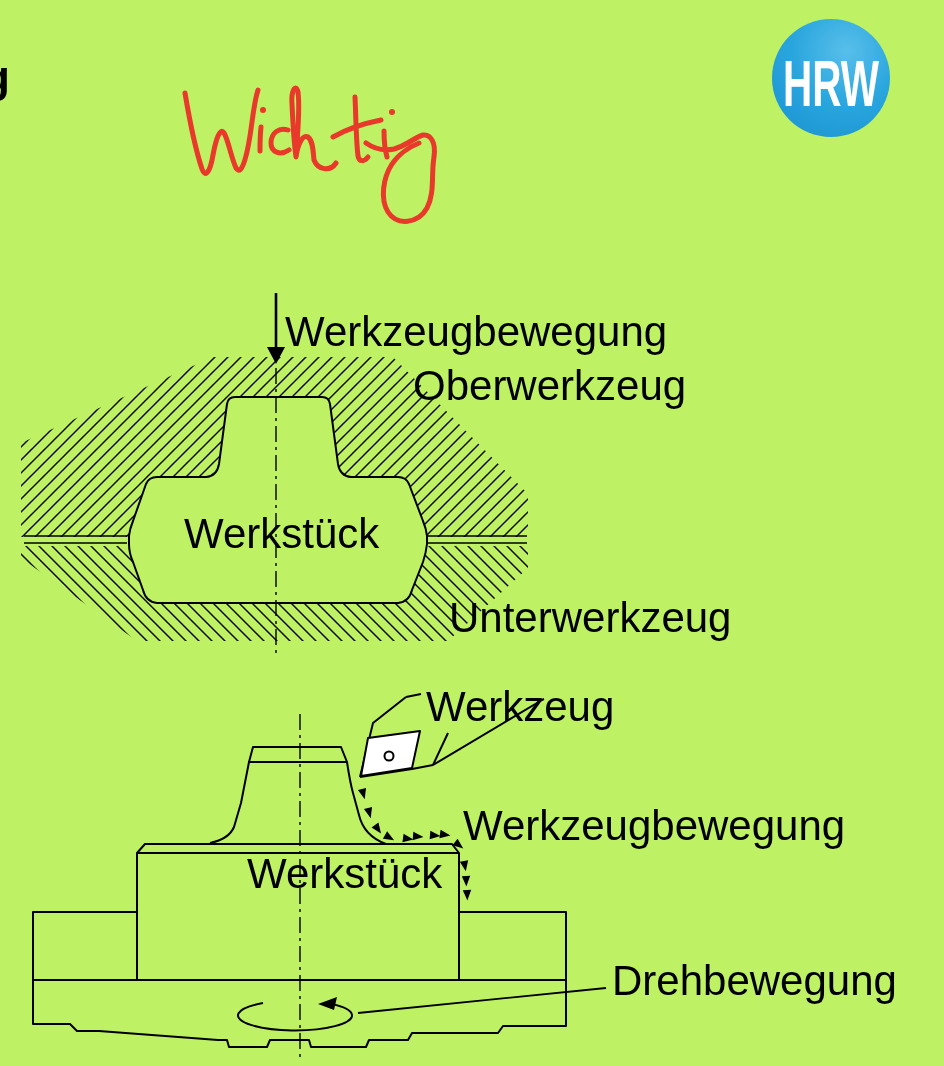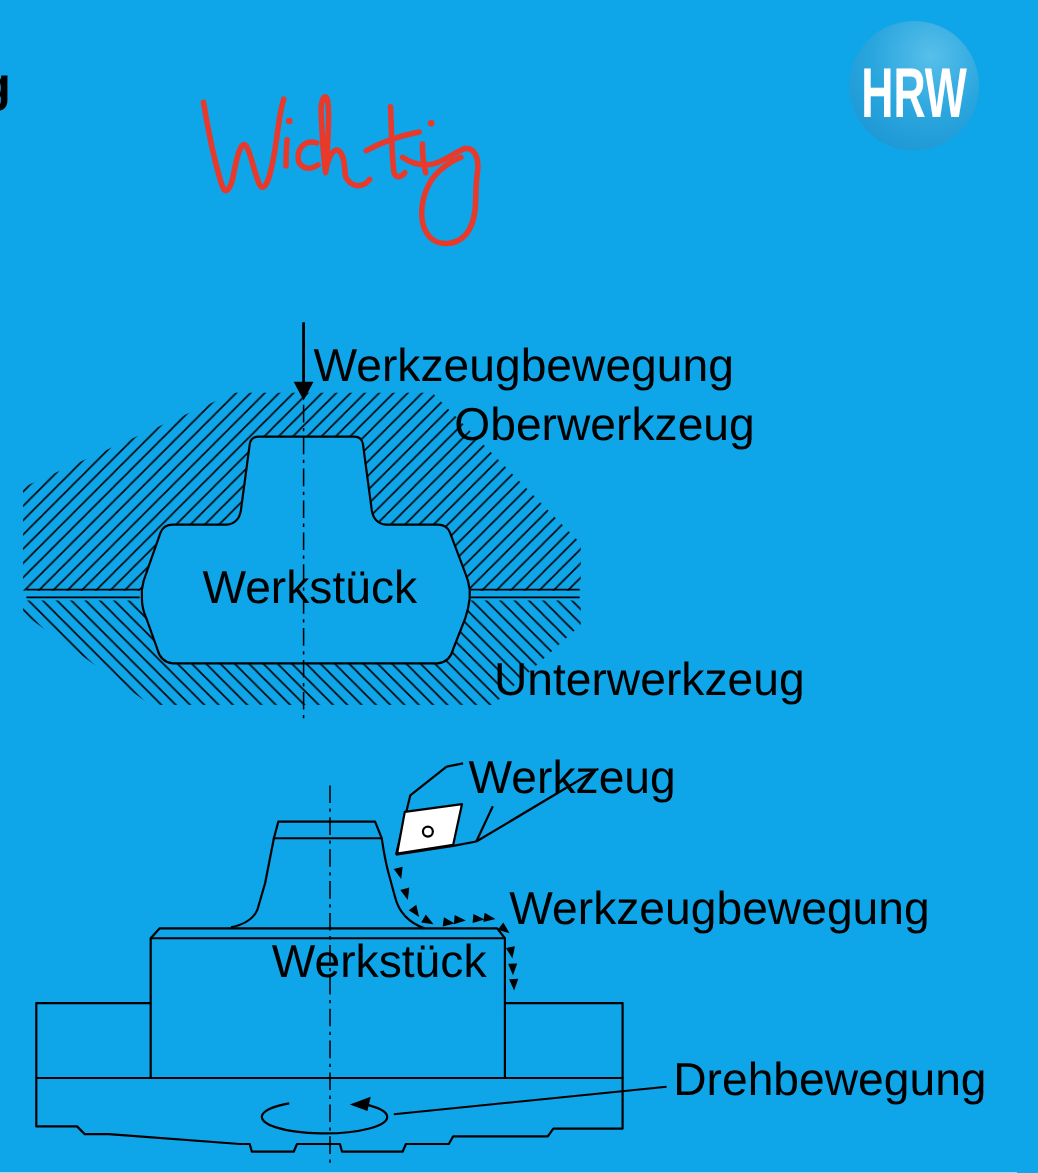--- a/index.html
+++ b/index.html
@@ -1,16 +1,16 @@
 <!DOCTYPE html>
 <html><head>
 <meta charset="utf-8">
 <style>
   html,body{margin:0;padding:0;background:#ffffff;}
-  .page{position:relative;width:944px;height:1066px;background:#0ea5e9;overflow:hidden;
+  .page{position:relative;width:944px;height:1066px;background:#bef264;overflow:hidden;
         font-family:"Liberation Sans","DejaVu Sans",sans-serif;}
   svg{display:block;}
   svg text{font-family:"Liberation Sans","DejaVu Sans",sans-serif;fill:#000;}
   .label{font-size:42px;}
   .logo-text{font-size:64px;font-weight:700;fill:#fff;}
   .frag{font-size:44px;font-weight:700;fill:#000;}
 </style>
 </head>
 <body>
 

